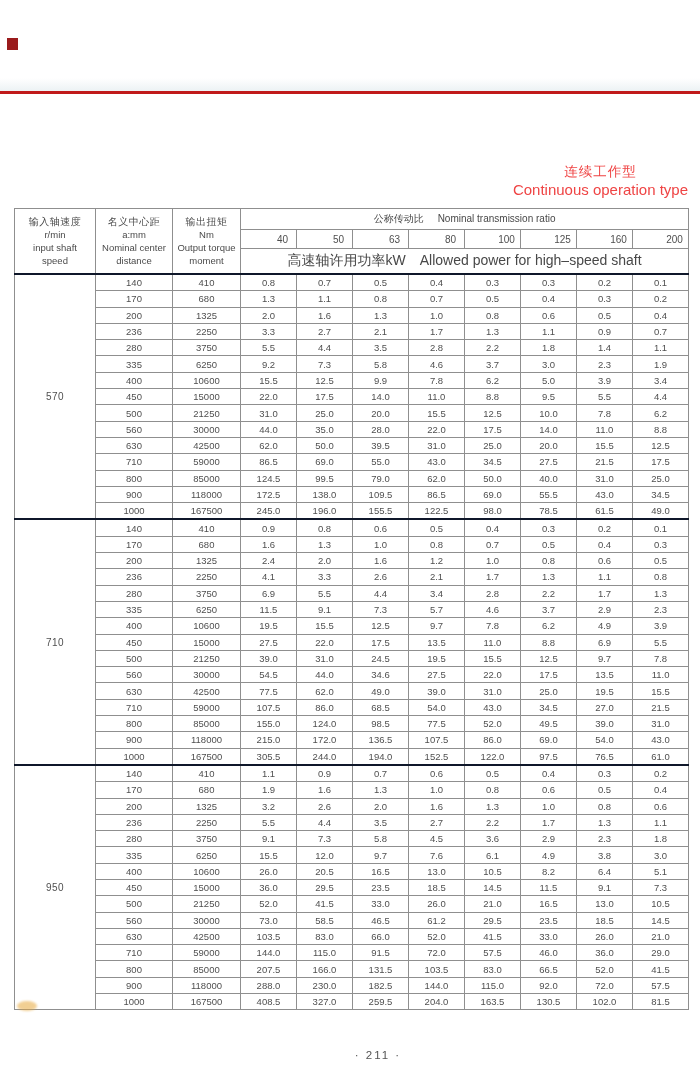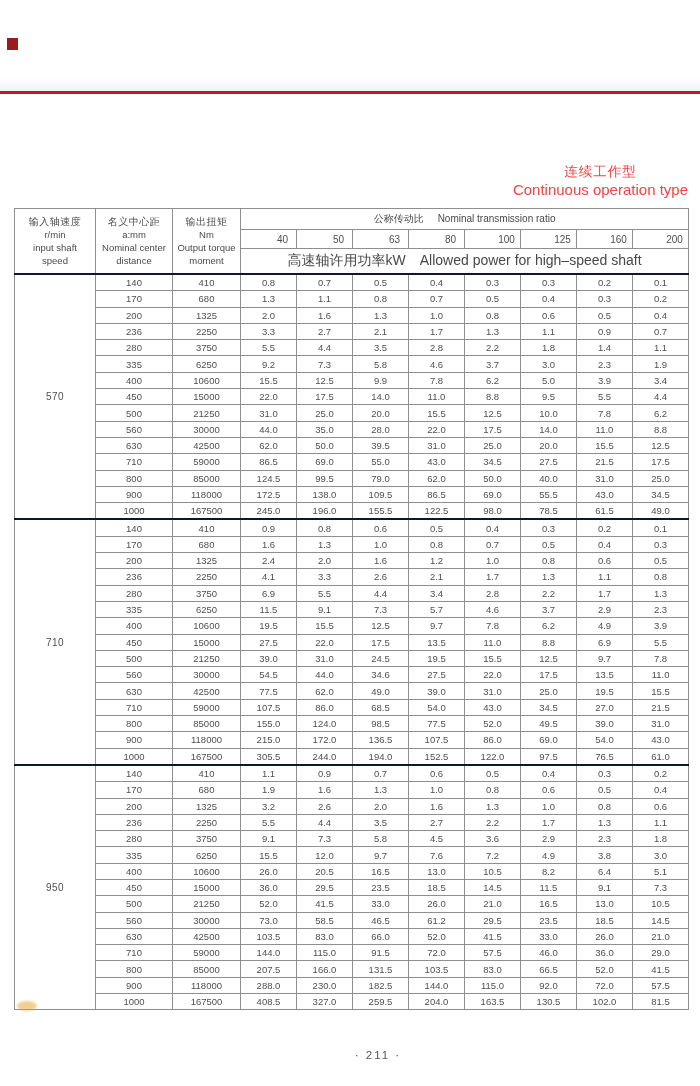--- a/index.html
+++ b/index.html
@@ -526,21 +526,21 @@
           <td class="data-td">2.3</td>
           <td class="data-td">1.8</td>
         </tr>
         <tr>
           <td class="data-td">335</td>
           <td class="data-td">6250</td>
           <td class="data-td">15.5</td>
           <td class="data-td">12.0</td>
           <td class="data-td">9.7</td>
           <td class="data-td">7.6</td>
-          <td class="data-td">7.2</td>
+          <td class="data-td">6.1</td>
           <td class="data-td">4.9</td>
           <td class="data-td">3.8</td>
           <td class="data-td">3.0</td>
         </tr>
         <tr>
           <td class="data-td">400</td>
           <td class="data-td">10600</td>
           <td class="data-td">26.0</td>
           <td class="data-td">20.5</td>
           <td class="data-td">16.5</td>

